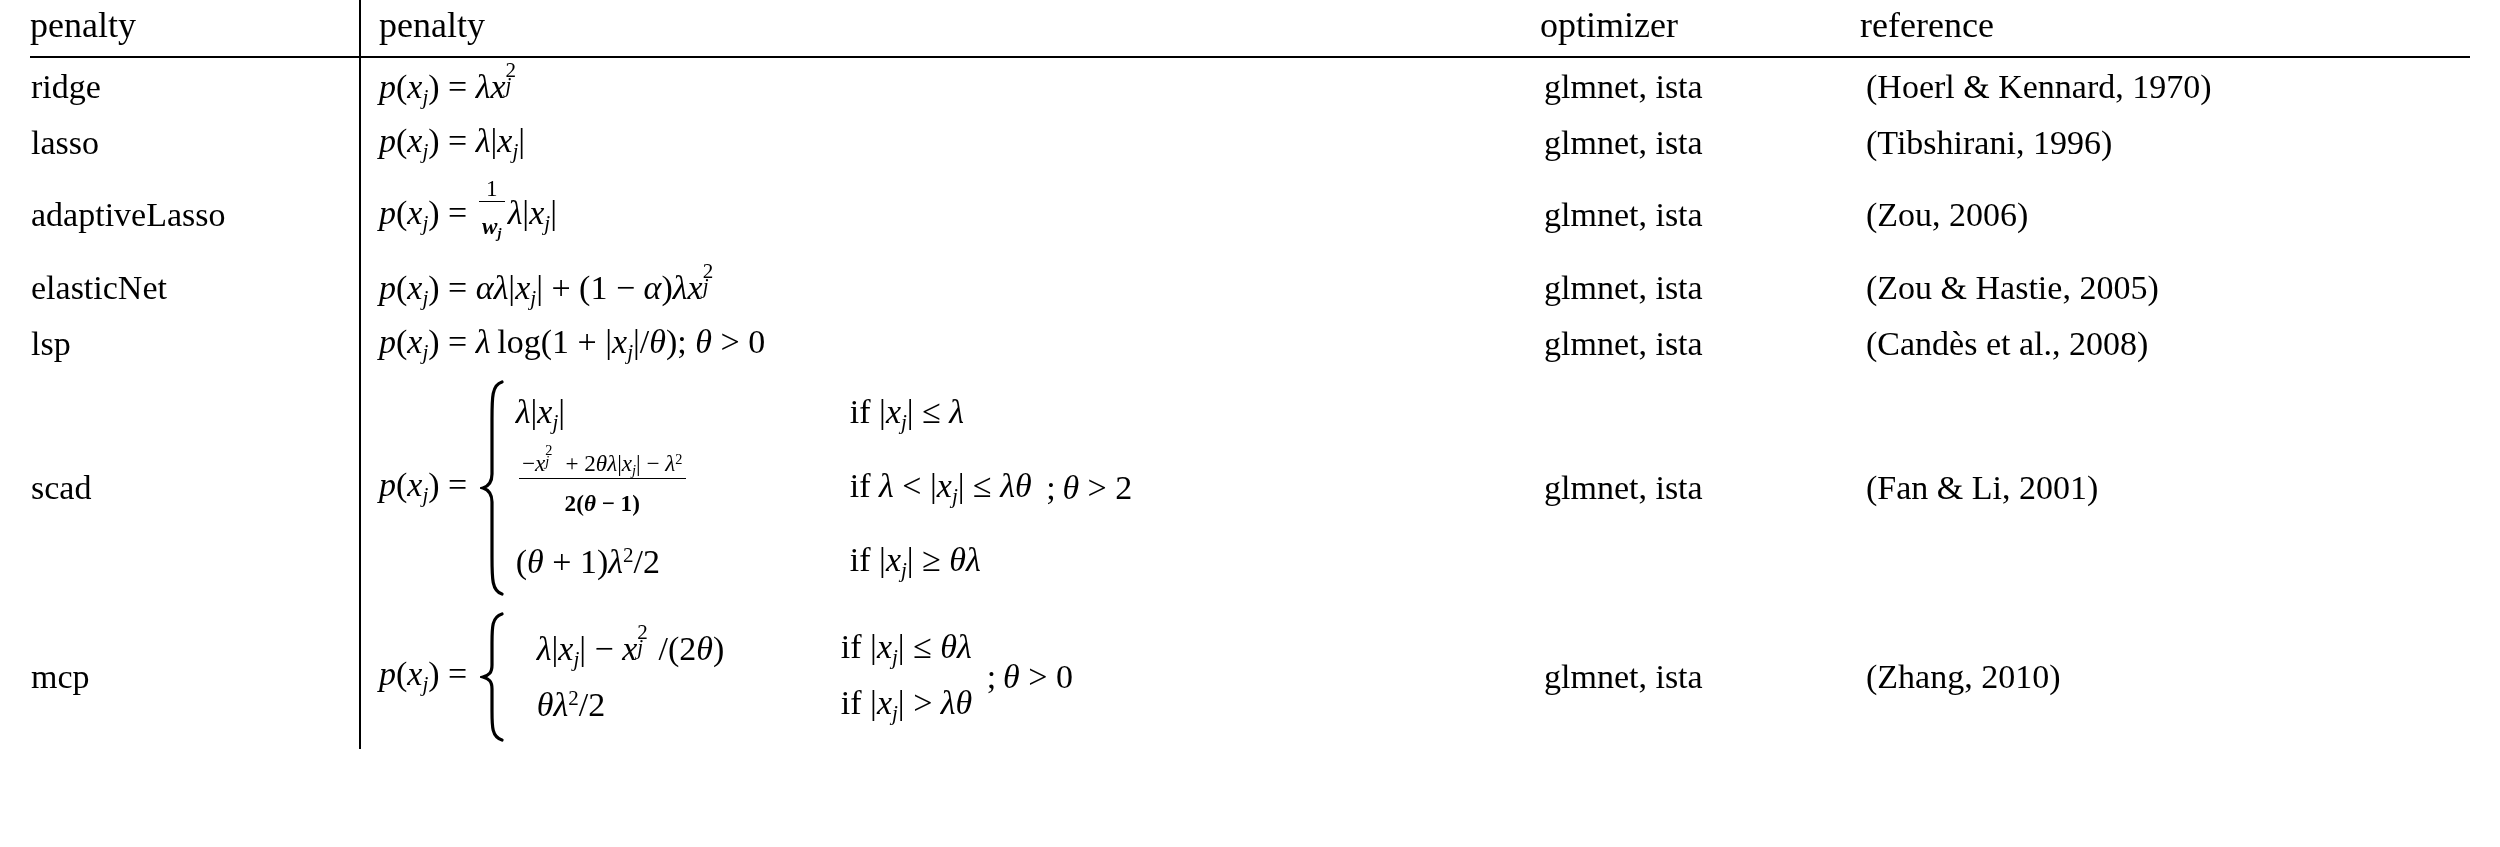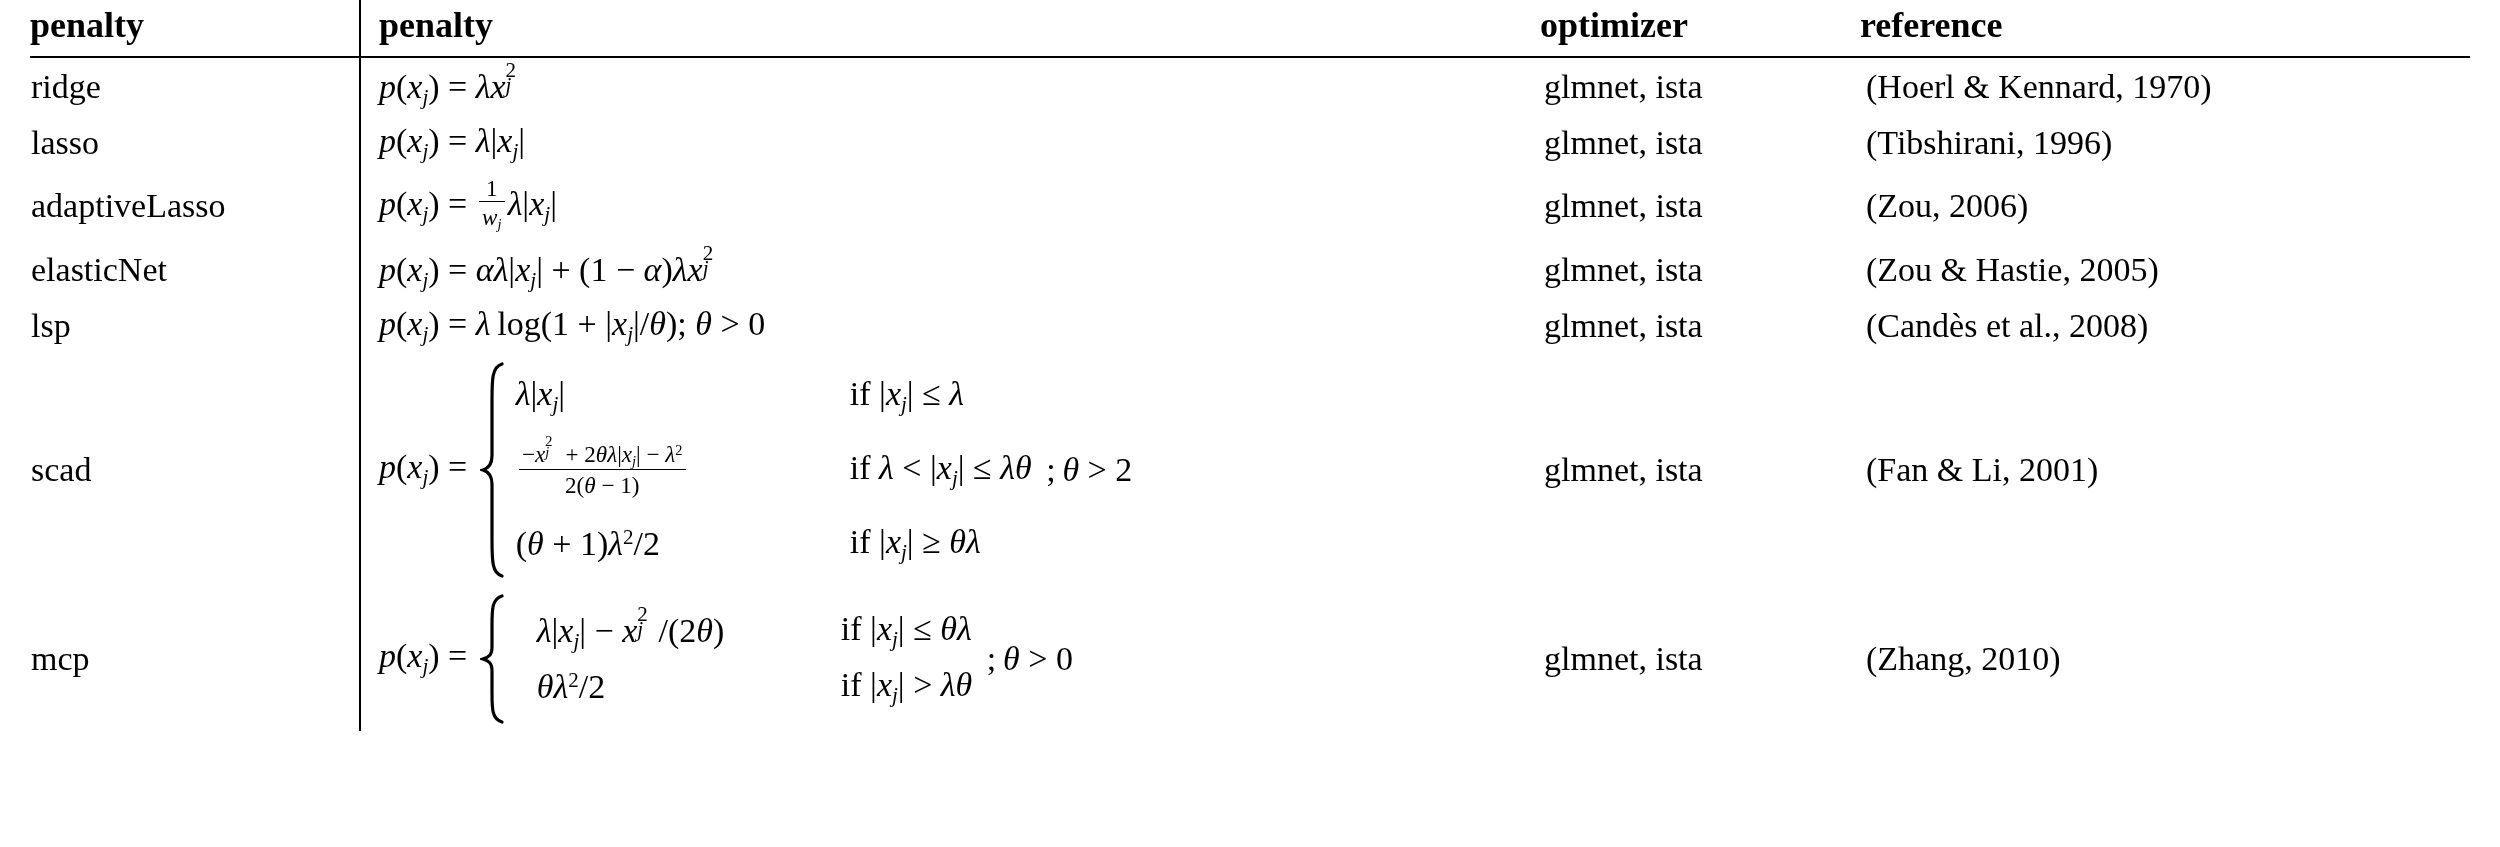--- a/index.html
+++ b/index.html
@@ -37,21 +37,21 @@
 
   thead th {
     text-align: left;
     font-weight: normal;
     font-size: 36px;
     padding: 4px 0 10px 0;
     vertical-align: bottom;
   }
 
   
-  tr.head-row th { border-bottom: 2px solid #000; font-weight: bold; }
+  tr.head-row th { border-bottom: 2px solid #000; }
   tbody tr td { padding-top: 6px; padding-bottom: 6px; vertical-align: middle; }
 
   
   .vline {
     border-left: 2px solid #000;
     padding-left: 18px !important;
   }
 
   th.vline { padding-left: 18px !important; }
 
@@ -96,21 +96,21 @@
   
   .frac {
     display: inline-block;
     vertical-align: -0.42em;
     text-align: center;
     font-size: 0.68em;
     line-height: 1.08;
     margin: 0 0.12em;
   }
   .frac .num { display: block; padding: 0 0.15em; }
-  .frac .den { display: block; border-top: 1.5px solid #000; padding: 3px 0.15em; }
+  .frac .den { display: block; border-top: 1.5px solid #000; padding: 12px 0.15em; font-weight: bold; }
 
   
   .cases {
     display: inline-flex;
     align-items: center;
     vertical-align: middle;
   }
   .brace {
     font-size: 1.05em;
     line-height: 1;

